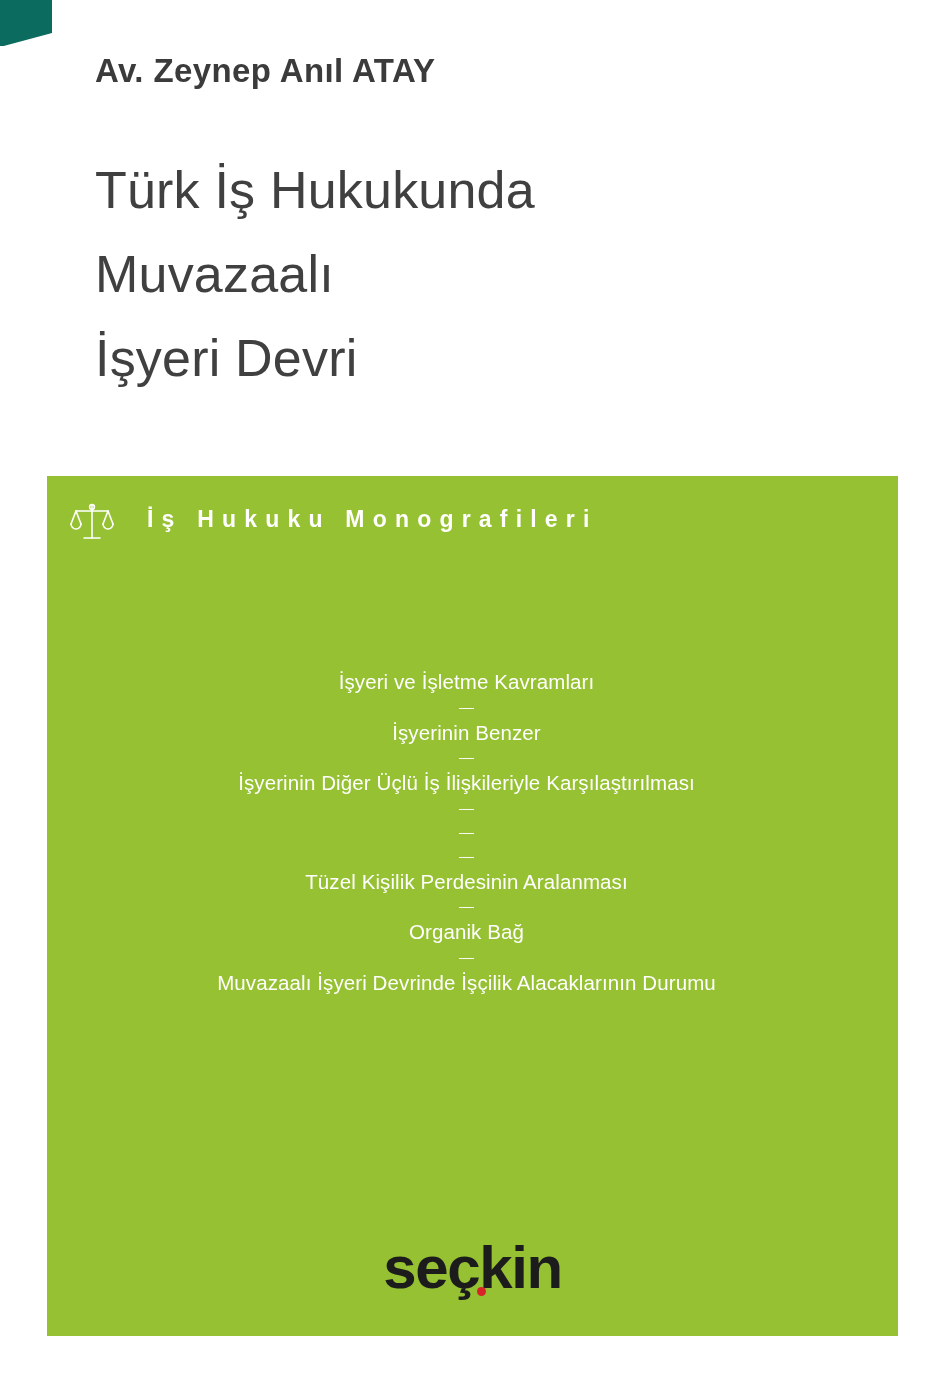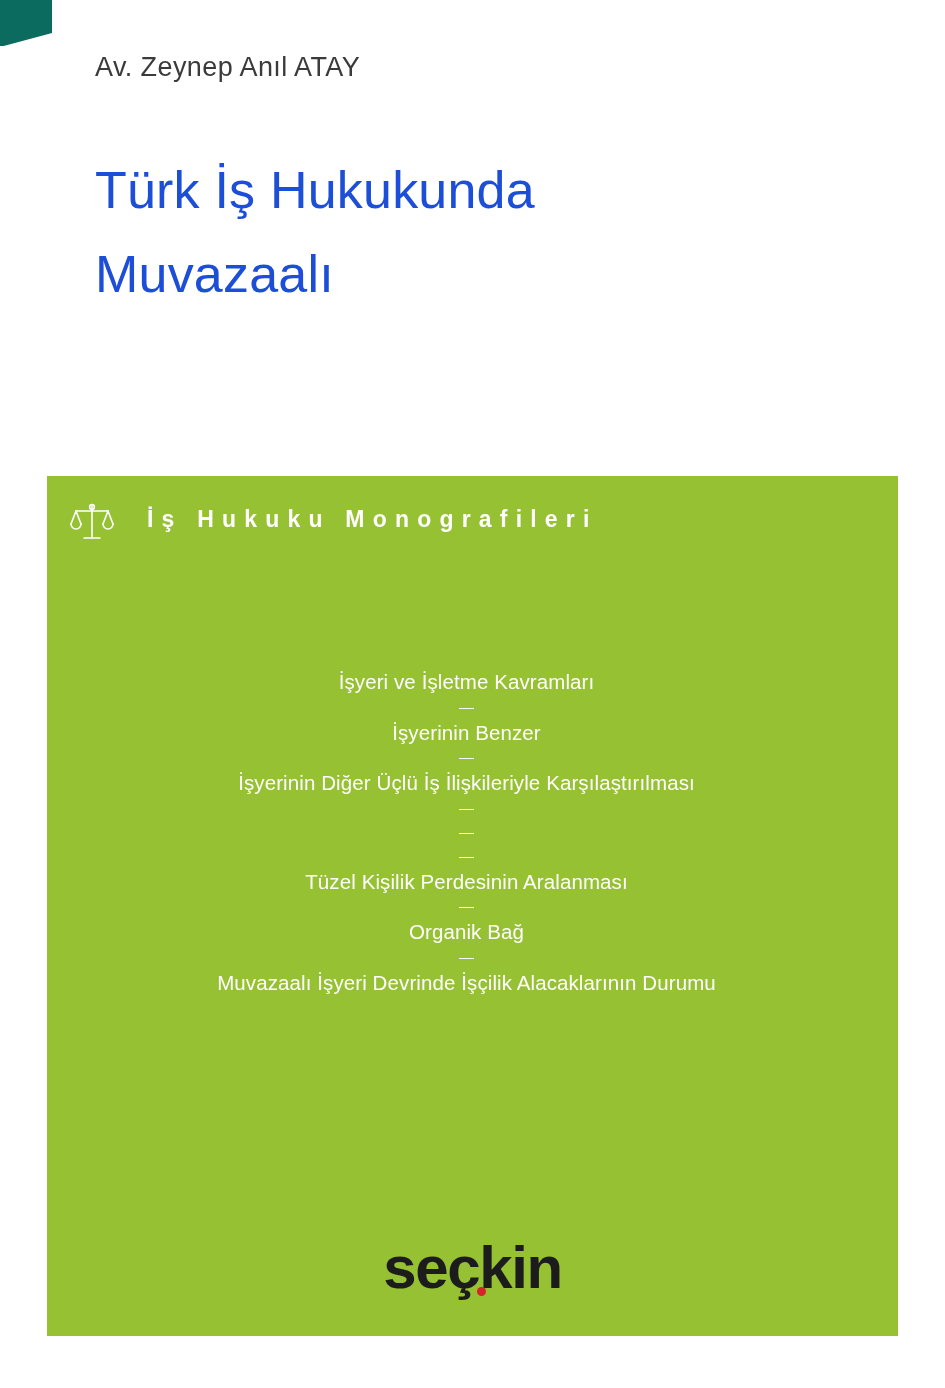--- a/index.html
+++ b/index.html
@@ -34,36 +34,36 @@
     width: 0;
     height: 0;
     border-left: 52px solid transparent;
     border-bottom: 14px solid #ffffff;
   }
 
   .author {
     position: absolute;
     left: 95px;
     top: 52px;
-    font-size: 27px;
+    font-size: 33px;
     letter-spacing: 0.4px;
     color: #3b3b3b;
-    font-weight: 400;
+    font-weight: 700;
   }
 
   .title-block {
     position: absolute;
     left: 95px;
     top: 148px;
     width: 700px;
   }
   .title-line {
     font-size: 52px;
     line-height: 1.62;
-    color: #1d4ed8;
+    color: #404040;
     font-weight: 400;
     letter-spacing: 0.2px;
     white-space: nowrap;
   }
 
   
   .panel {
     position: absolute;
     left: 47px;
     top: 476px;
@@ -153,20 +153,21 @@
 
 <div class="cover">
 
   <div class="corner-mark"></div>
 
   <div class="author">Av. Zeynep Anıl ATAY</div>
 
   <div class="title-block">
     <div class="title-line">Türk İş Hukukunda</div>
     <div class="title-line">Muvazaalı</div>
+    <div class="title-line">İşyeri Devri</div>
   </div>
 
   <div class="panel">
 
     <div class="series-row">
       <span class="scale-icon">
         <svg viewBox="0 0 46 46" width="46" height="46" aria-hidden="true">
           <g stroke="#ffffff" stroke-width="1.6" fill="none" stroke-linecap="round">
             <line x1="23" y1="6" x2="23" y2="38"></line>
             <line x1="7" y1="11" x2="39" y2="11"></line>

